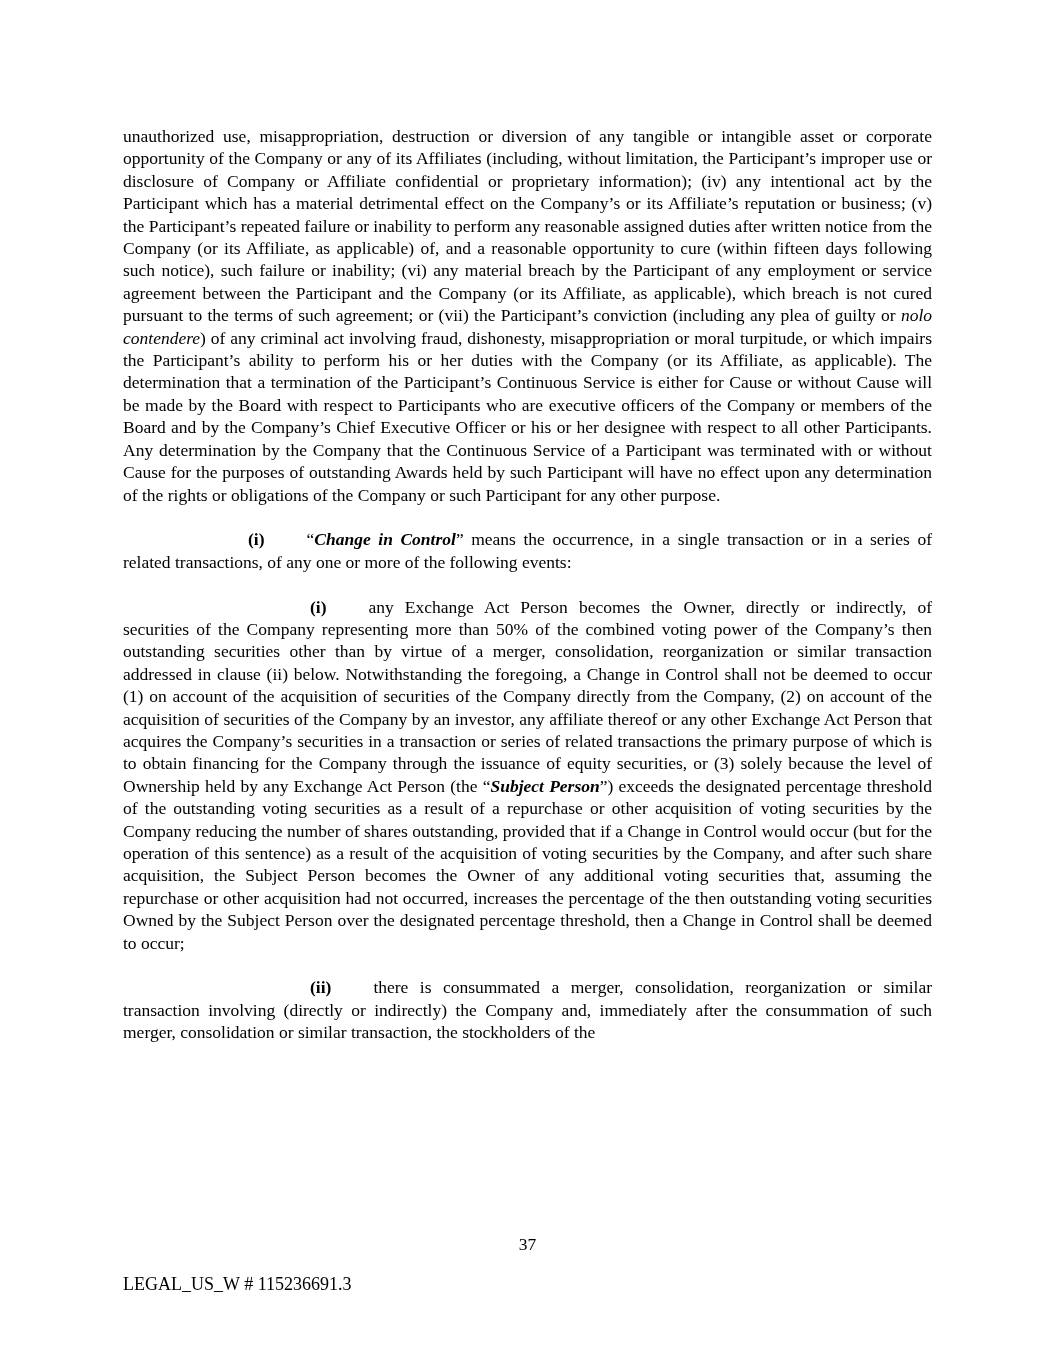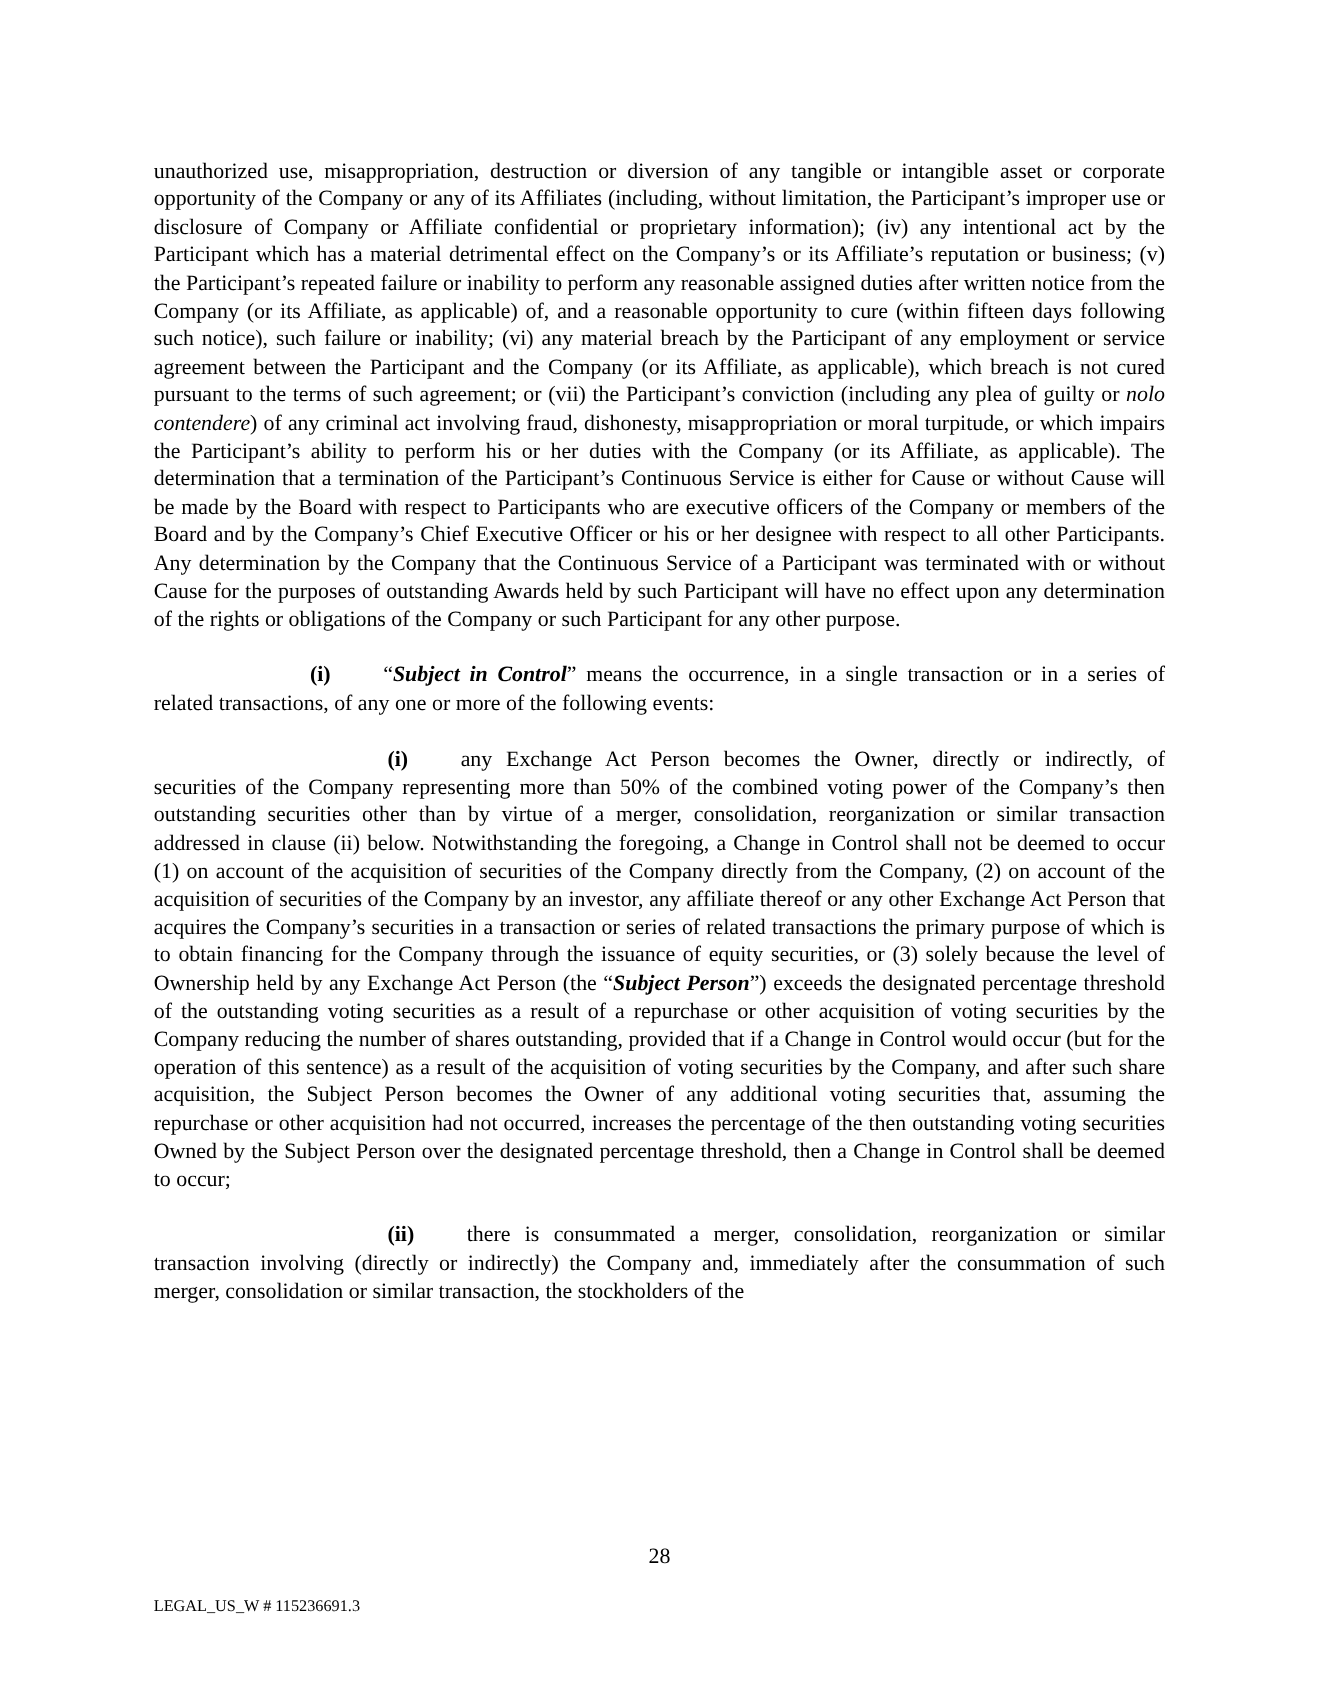--- a/index.html
+++ b/index.html
@@ -37,31 +37,31 @@
     position: absolute;
     top: 1233px;
     left: 0;
     width: 100%;
     text-align: center;
   }
   .doc-footer {
     position: absolute;
     top: 1277px;
     left: 123px;
-    font-size: 13px;
+    font-size: 18px;
     line-height: 15px;
   }
 </style>
 </head>
 <body>
 
 <div class="page">
   <div class="content">
     <p class="para"><span class="">unauthorized use, misappropriation, destruction or diversion of any tangible or intangible asset or corporate opportunity of the Company or any of its Affiliates (including, without limitation, the Participant’s improper use or disclosure of Company or Affiliate confidential or proprietary information); (iv) any intentional act by the Participant which has a material detrimental effect on the Company’s or its Affiliate’s reputation or business; (v) the Participant’s repeated failure or inability to perform any reasonable assigned duties after written notice from the Company (or its Affiliate, as applicable) of, and a reasonable opportunity to cure (within fifteen days following such notice), such failure or inability; (vi) any material breach by the Participant of any employment or service agreement between the Participant and the Company (or its Affiliate, as applicable), which breach is not cured pursuant to the terms of such agreement; or (vii) the Participant’s conviction (including any plea of guilty or </span><span class="i">nolo contendere</span><span class="">) of any criminal act involving fraud, dishonesty, misappropriation or moral turpitude, or which impairs the Participant’s ability to perform his or her duties with the Company (or its Affiliate, as applicable). The determination that a termination of the Participant’s Continuous Service is either for Cause or without Cause will be made by the Board with respect to Participants who are executive officers of the Company or members of the Board and by the Company’s Chief Executive Officer or his or her designee with respect to all other Participants.  Any determination by the Company that the Continuous Service of a Participant was terminated with or without Cause for the purposes of outstanding Awards held by such Participant will have no effect upon any determination of the rights or obligations of the Company or such Participant for any other purpose.</span></p>
-    <p class="para indent-1"><span class="b">(i)</span><span class="tab"></span><span class="">“</span><span class="bi">Subject in Control</span><span class="">” means the occurrence, in a single transaction or in a series of related transactions, of any one or more of the following events:</span></p>
+    <p class="para indent-1"><span class="b">(i)</span><span class="tab"></span><span class="">“</span><span class="bi">Change in Control</span><span class="">” means the occurrence, in a single transaction or in a series of related transactions, of any one or more of the following events:</span></p>
     <p class="para indent-2"><span class="b">(i)</span><span class="tab"></span><span class="">any Exchange Act Person becomes the Owner, directly or indirectly, of securities of the Company representing more than 50% of the combined voting power of the Company’s then outstanding securities other than by virtue of a merger, consolidation, reorganization or similar transaction addressed in clause (ii) below.  Notwithstanding the foregoing, a Change in Control shall not be deemed to occur (1) on account of the acquisition of securities of the Company directly from the Company, (2) on account of the acquisition of securities of the Company by an investor, any affiliate thereof or any other Exchange Act Person that acquires the Company’s securities in a transaction or series of related transactions the primary purpose of which is to obtain financing for the Company through the issuance of equity securities, or (3) solely because the level of Ownership held by any Exchange Act Person (the “</span><span class="bi">Subject Person</span><span class="">”) exceeds the designated percentage threshold of the outstanding voting securities as a result of a repurchase or other acquisition of voting securities by the Company reducing the number of shares outstanding, provided that if a Change in Control would occur (but for the operation of this sentence) as a result of the acquisition of voting securities by the Company, and after such share acquisition, the Subject Person becomes the Owner of any additional voting securities that, assuming the repurchase or other acquisition had not occurred, increases the percentage of the then outstanding voting securities Owned by the Subject Person over the designated percentage threshold, then a Change in Control shall be deemed to occur;</span></p>
     <p class="para indent-2"><span class="b">(ii)</span><span class="tab"></span><span class="">there is consummated a merger, consolidation, reorganization or similar transaction involving (directly or indirectly) the Company and, immediately after the consummation of such merger, consolidation or similar transaction, the stockholders of the</span></p>
   </div>
 
-  <div class="page-number">28</div>
+  <div class="page-number">37</div>
 
   <div class="doc-footer">LEGAL_US_W # 115236691.3</div>
 </div>
 
 </body></html>

